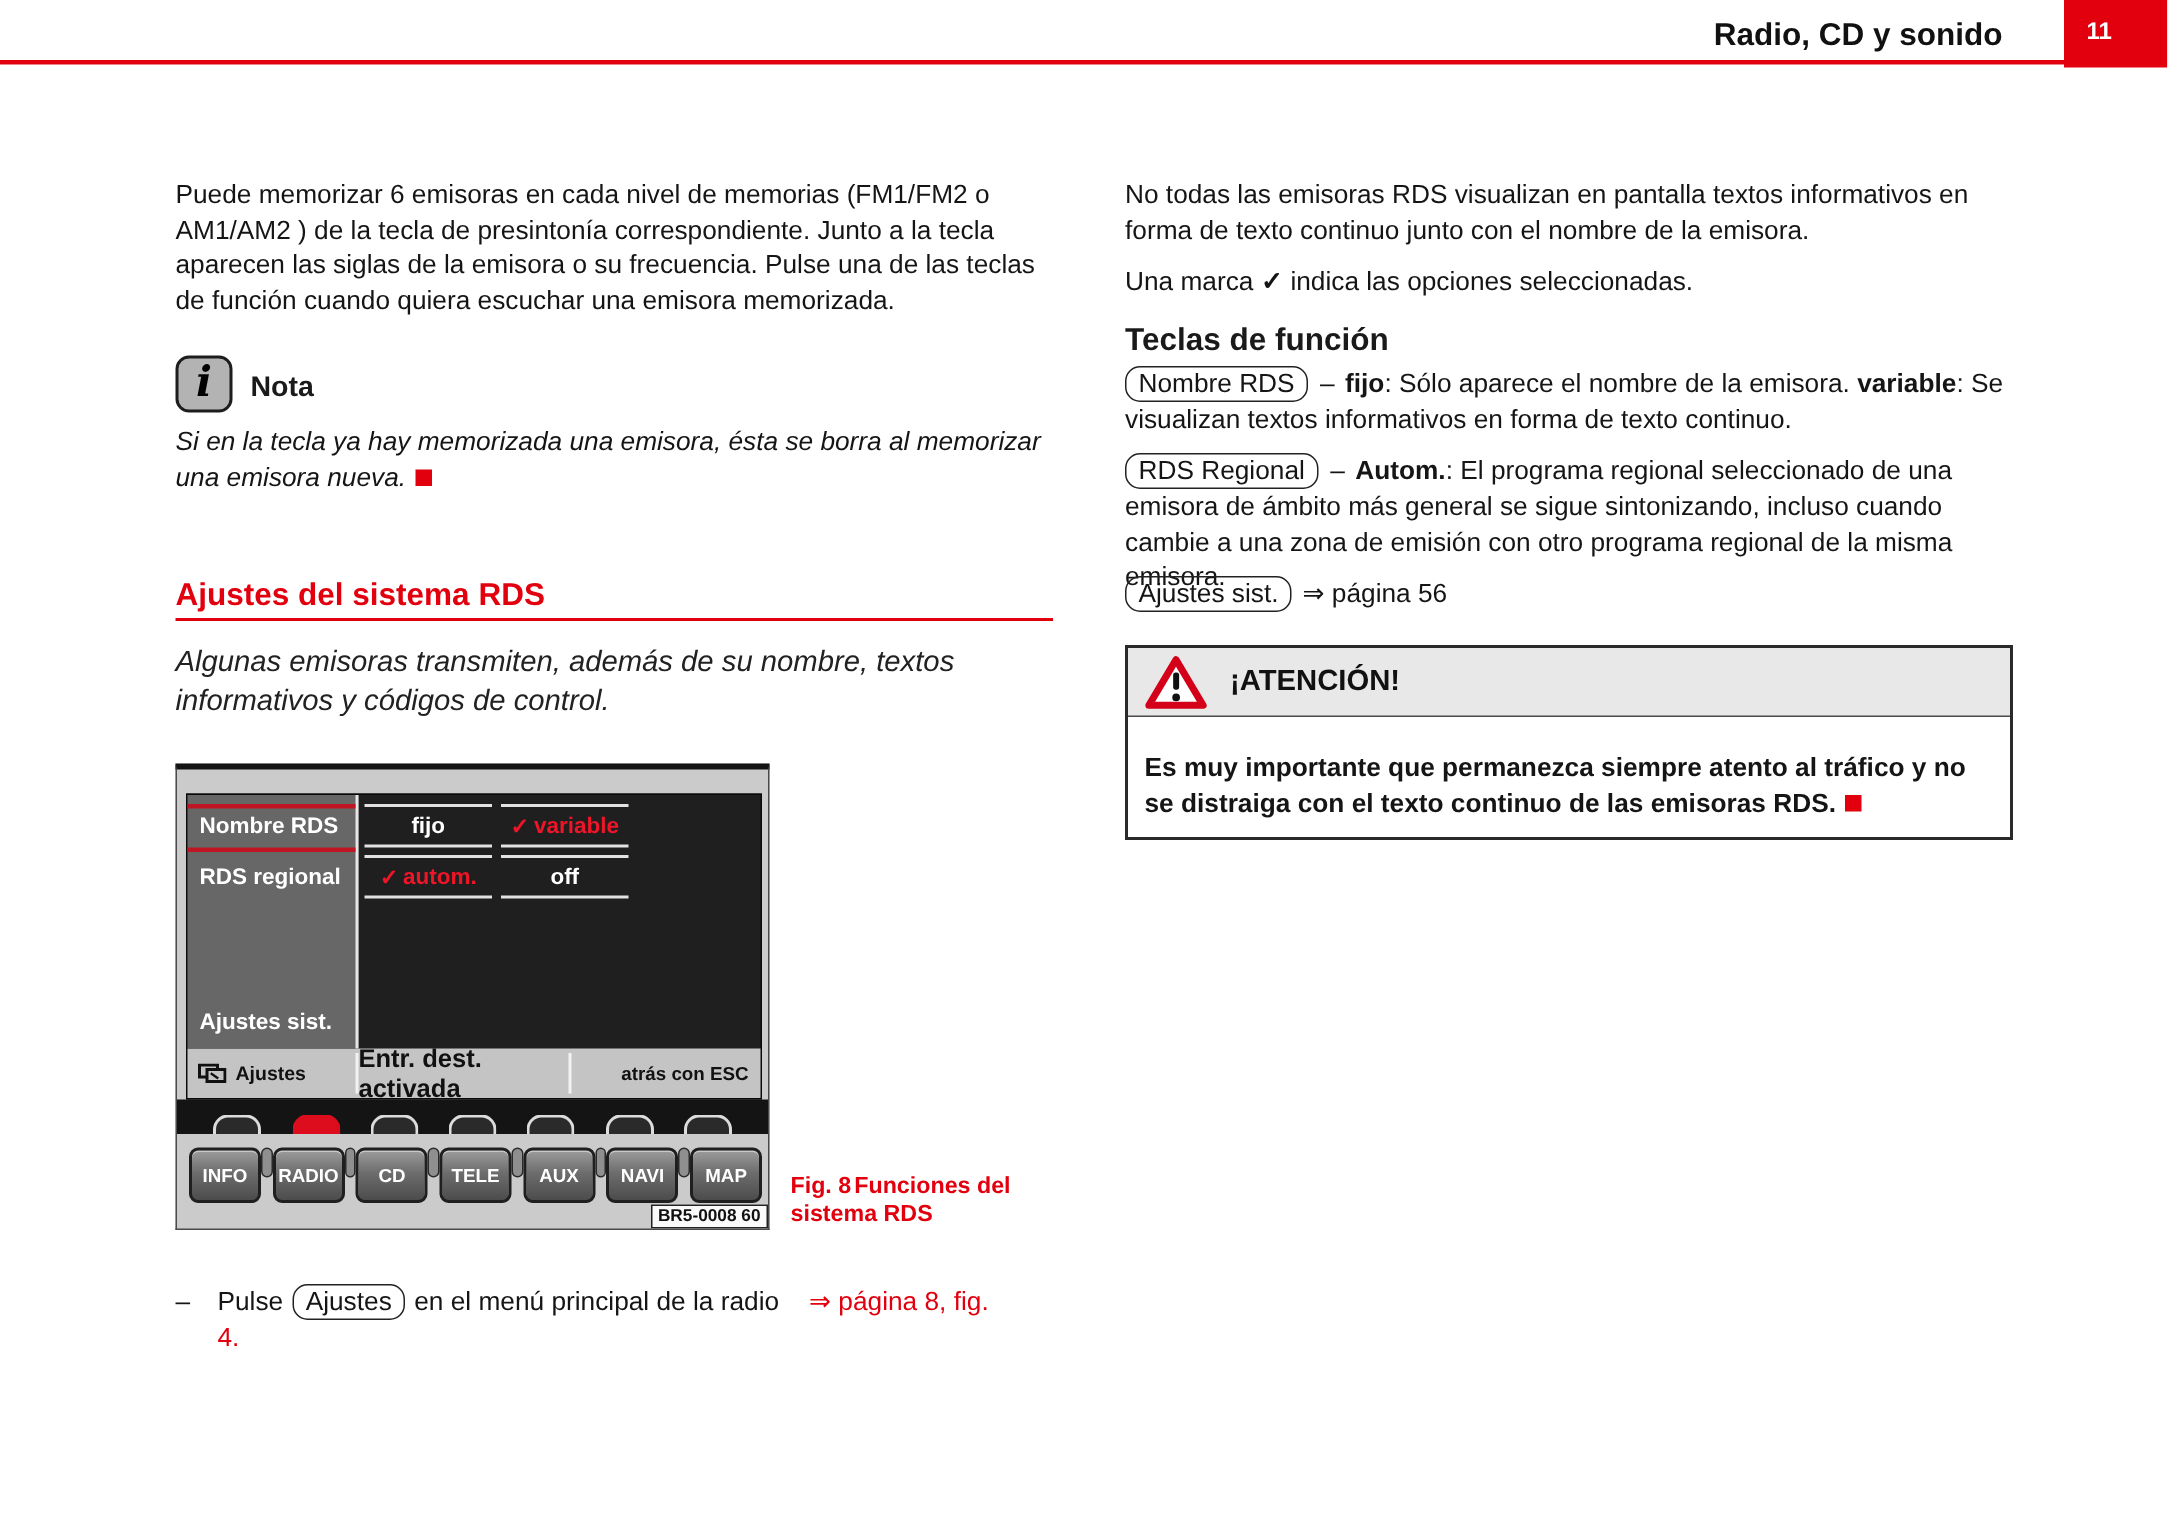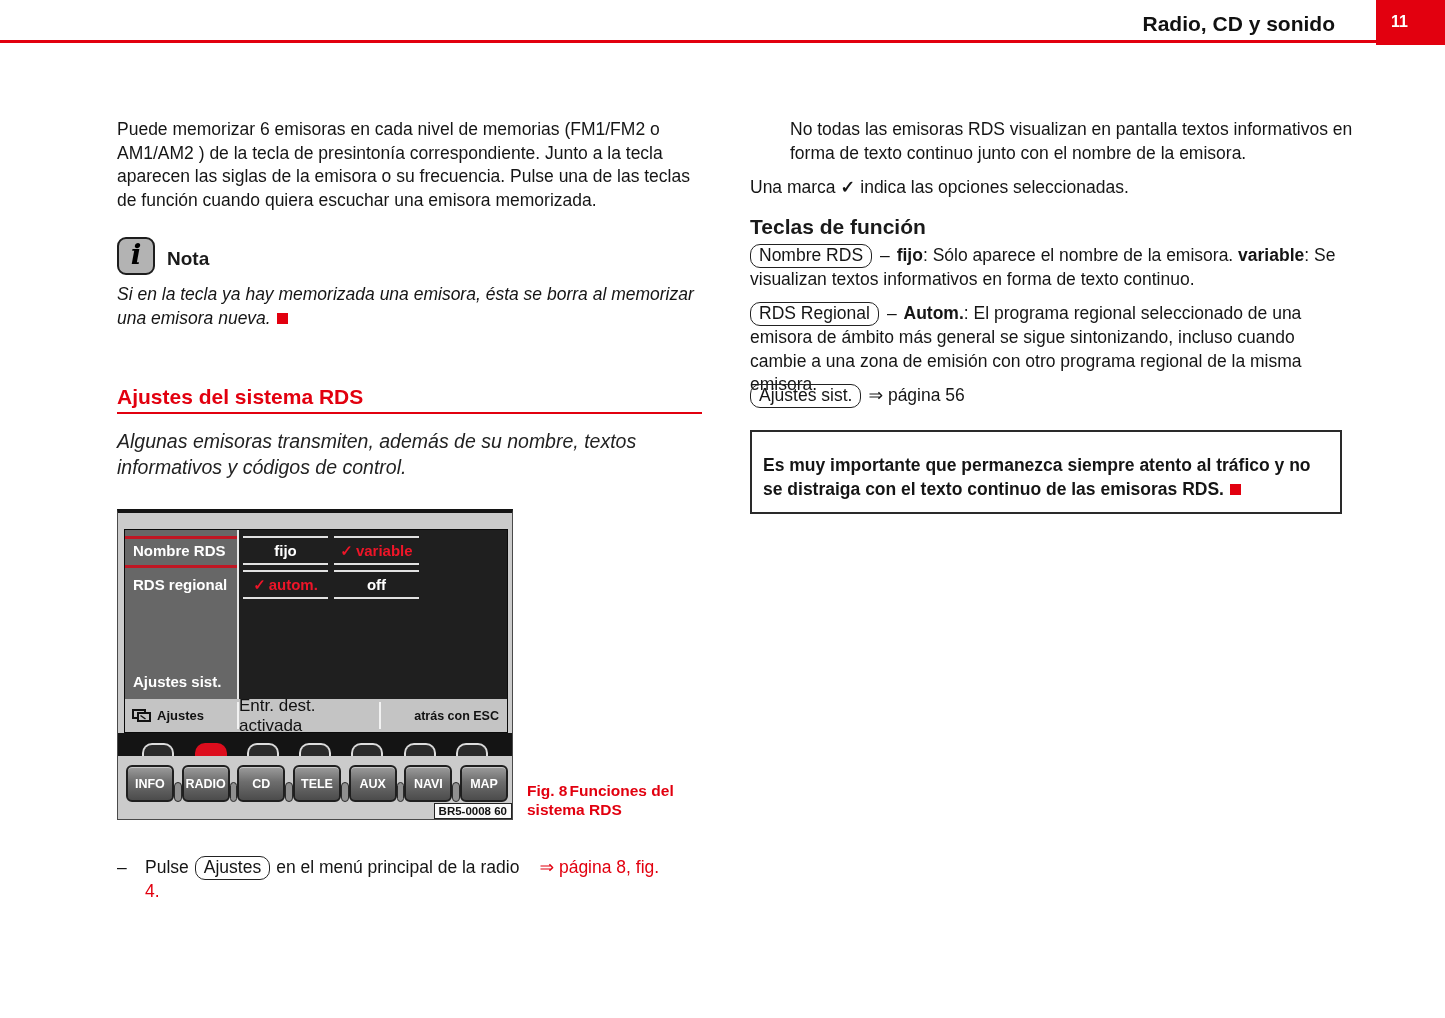--- a/index.html
+++ b/index.html
@@ -84,34 +84,34 @@
     color:#fff;font-weight:bold;font-size:15px;box-sizing:border-box;gap:3px;
   }
   .opt-cell.checked{color:#ee1528;}
   .statusbar{
     height:33px;background:#c4c4c4;display:flex;align-items:stretch;color:#111;
   }
   .status-left{width:112px;display:flex;align-items:center;gap:6px;padding-left:7px;
     font-weight:bold;font-size:13px;box-sizing:border-box;}
   .status-div{width:2px;background:#f2f2f2;margin:3px 0;}
   .status-center{flex:1;display:flex;align-items:center;justify-content:center;
-    font-weight:normal;font-size:17px;}
+    font-weight:bold;font-size:17px;}
   .status-right{width:126px;display:flex;align-items:center;justify-content:flex-end;
     padding-right:8px;font-weight:bold;font-size:12.5px;box-sizing:border-box;}
   .softkeys{
     height:23px;background:#141414;display:flex;justify-content:space-evenly;
     align-items:flex-end;padding:0 4px;
   }
   .softkey{
     width:32px;height:13px;border:2px solid #dcdcdc;border-bottom:none;
     border-radius:10px 10px 0 0;background:#2a2a2a;box-sizing:border-box;
   }
   .softkey.active{background:#dd0d1d;border-color:#dd0d1d;}
   .hardkeys{
-    display:flex;align-items:flex-end;justify-content:space-between;
+    display:flex;align-items:flex-start;justify-content:space-between;
     padding:9px 4px 0 8px;
   }
   .hardkey{
     width:49px;height:37px;border-radius:6px;border:2px solid #1f1f1f;
     background:linear-gradient(180deg,#9c9c9c 0%,#6d6d6d 45%,#4c4c4c 100%);
     color:#fff;font-weight:bold;font-size:12.5px;
     display:flex;align-items:center;justify-content:center;box-sizing:border-box;
     box-shadow:inset 0 1px 0 #c8c8c8;
   }
   .key-notch{
@@ -128,21 +128,21 @@
   .fig-caption .fig-label{margin-right:2px;}
 
   
   .step{top:856px;left:117px;width:548px;padding-left:28px;box-sizing:border-box;}
   .step .dash{position:absolute;left:0;top:0;}
   .step .keycap{margin:0 6px;}
   .step .ref-link{margin-left:20px;}
 
   
   .right-col{left:750px;width:587px;}
-  .r-p1{top:118px;margin-left:40px;}
+  .r-p1{top:118px;}
   .r-p2{top:176px;}
   .check-glyph{font-weight:bold;margin:0 5px;}
   .r-heading{top:215px;font-size:21px;font-weight:bold;}
   .r-p3{top:244px;}
   .r-p4{top:302px;}
   .r-p5{top:384px;}
   .r-p5 .keycap{margin-right:7px;}
   .dash-sep{margin:0 2px;}
   .kc-margin{margin-right:6px;}
 
@@ -273,18 +273,26 @@
 
   <div class="abs right-col r-p4 body-text">
     <span class="keycap kc-margin">RDS Regional</span><span class="dash-sep">–</span> <span class="bold">Autom.</span><span>: El programa regional seleccionado de una emisora de ámbito más general se sigue sintonizando, incluso cuando cambie a una zona de emisión con otro programa regional de la misma emisora.</span>
   </div>
 
   <div class="abs right-col r-p5 body-text">
     <span class="keycap">Ajustes sist.</span><span>⇒ página 56</span>
   </div>
 
   <div class="abs attention">
+    <div class="attention-header">
+      <svg width="42" height="38" viewBox="0 0 44 40">
+        <path d="M22 4 L41 36 H3 Z" fill="#ffffff" stroke="#d40019" stroke-width="5" stroke-linejoin="round"></path>
+        <rect x="20" y="13" width="4.2" height="12" rx="1.8" fill="#111"></rect>
+        <circle cx="22.1" cy="30.5" r="2.7" fill="#111"></circle>
+      </svg>
+      <span class="attention-title">¡ATENCIÓN!</span>
+    </div>
     <div class="attention-body">
       <span>Es muy importante que permanezca siempre atento al tráfico y no se distraiga con el texto continuo de las emisoras RDS.</span><span class="red-square"></span>
     </div>
   </div>
 
 </div>
 
 </body></html>

